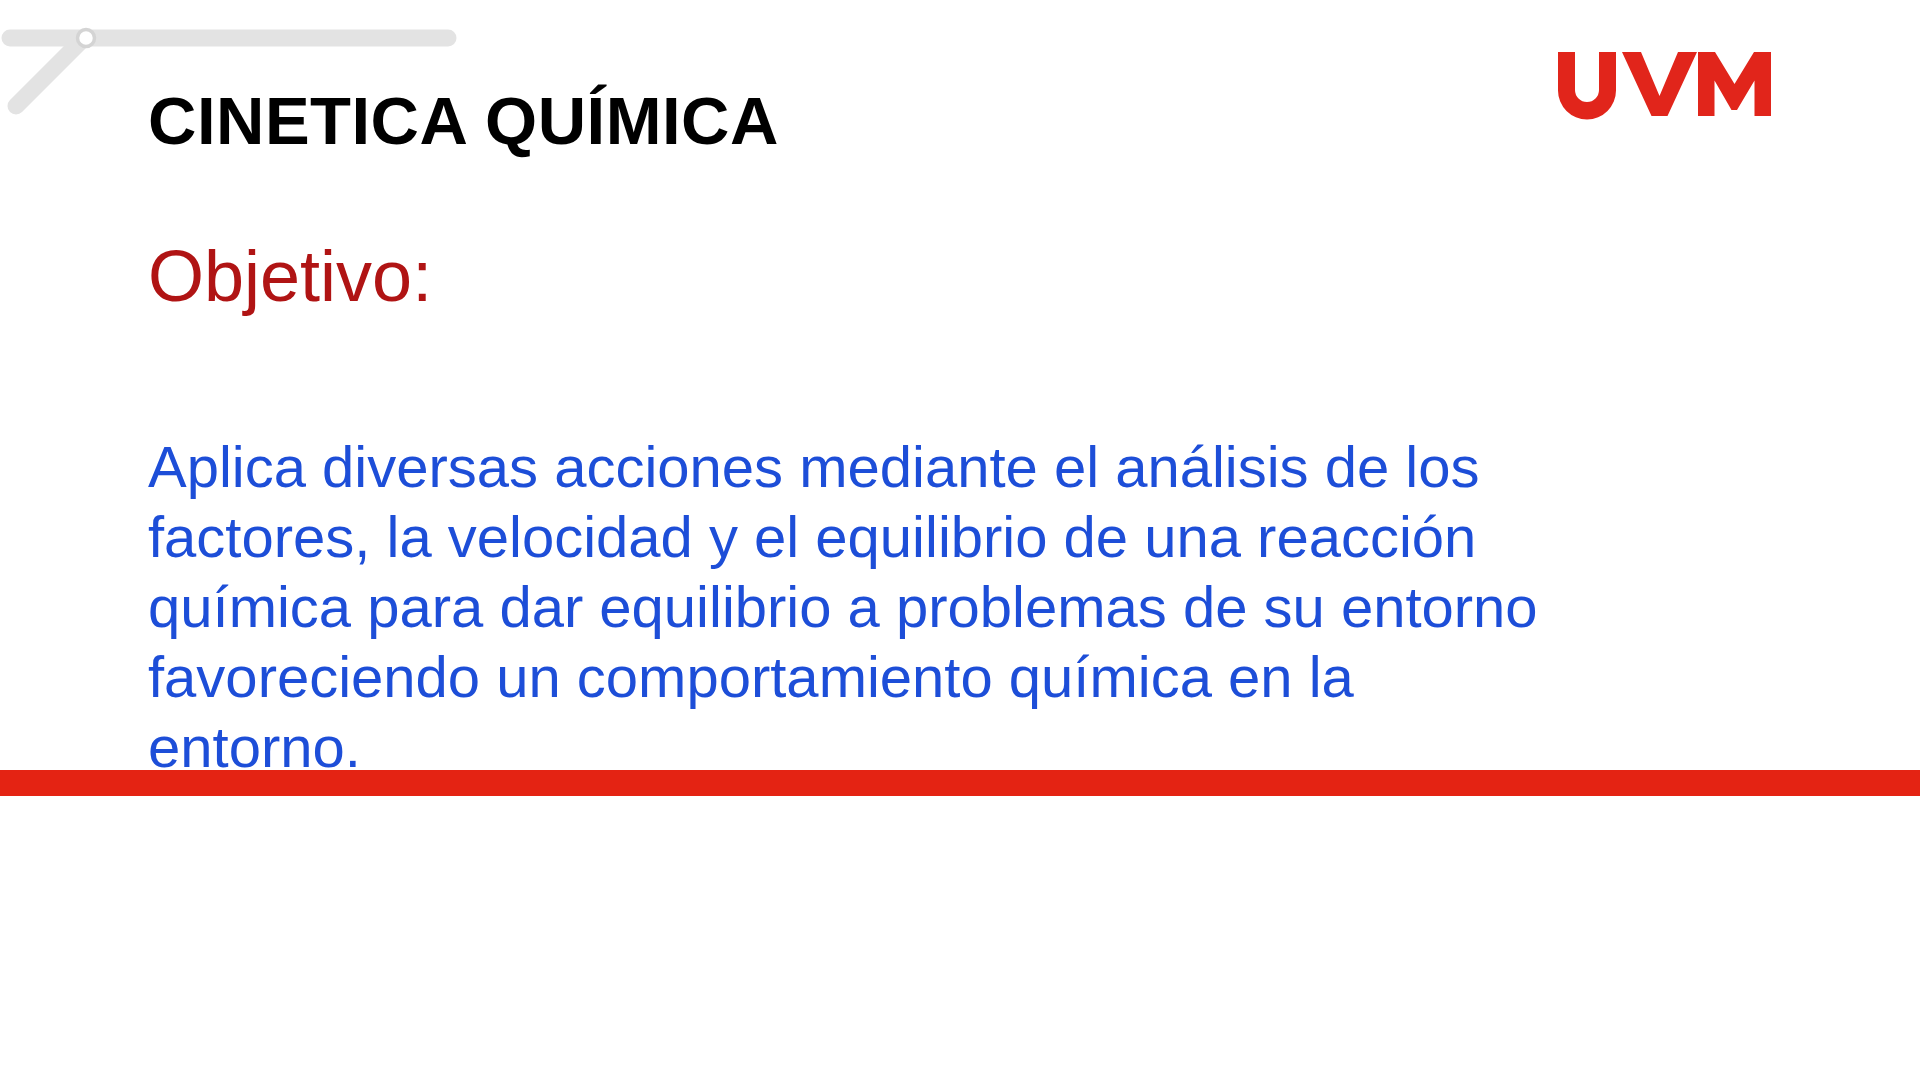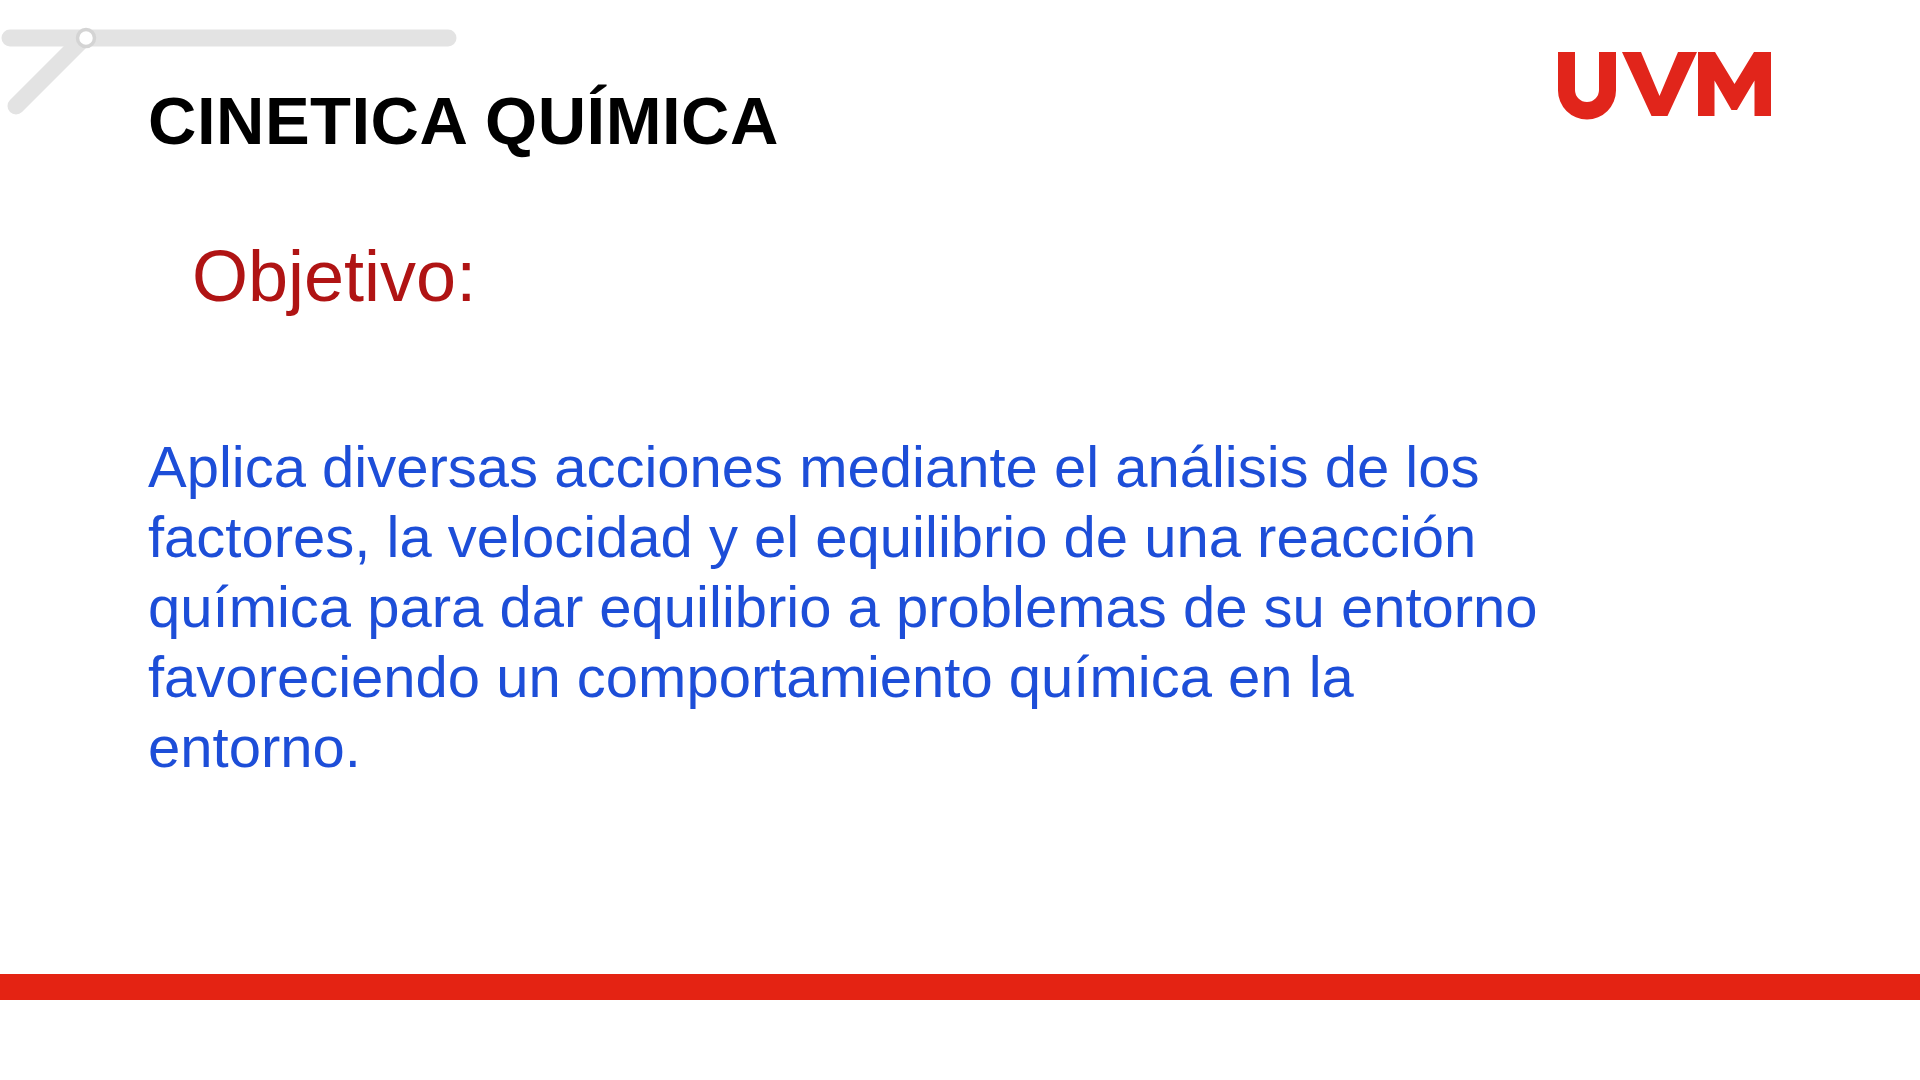--- a/index.html
+++ b/index.html
@@ -7,21 +7,21 @@
     padding: 0;
     background: #ffffff;
   }
   body {
     font-family: "Liberation Sans", sans-serif;
   }
 
   .slide {
     position: relative;
     width: 1920px;
-    height: 1000px;
+    height: 796px;
     background: #ffffff;
     overflow: hidden;
   }
 
   
   .deco-seven {
     position: absolute;
     left: 0px;
     top: 10px;
     width: 470px;
@@ -54,21 +54,20 @@
   
   .objective-heading {
     position: absolute;
     left: 148px;
     top: 240px;
     font-size: 72px;
     font-weight: normal;
     color: #B01414;
     line-height: 1.0;
     white-space: nowrap;
-    margin-left: 44px;
   }
 
   
   .body-text {
     position: absolute;
     left: 148px;
     top: 432px;
     width: 1640px;
     font-size: 58px;
     font-weight: normal;

